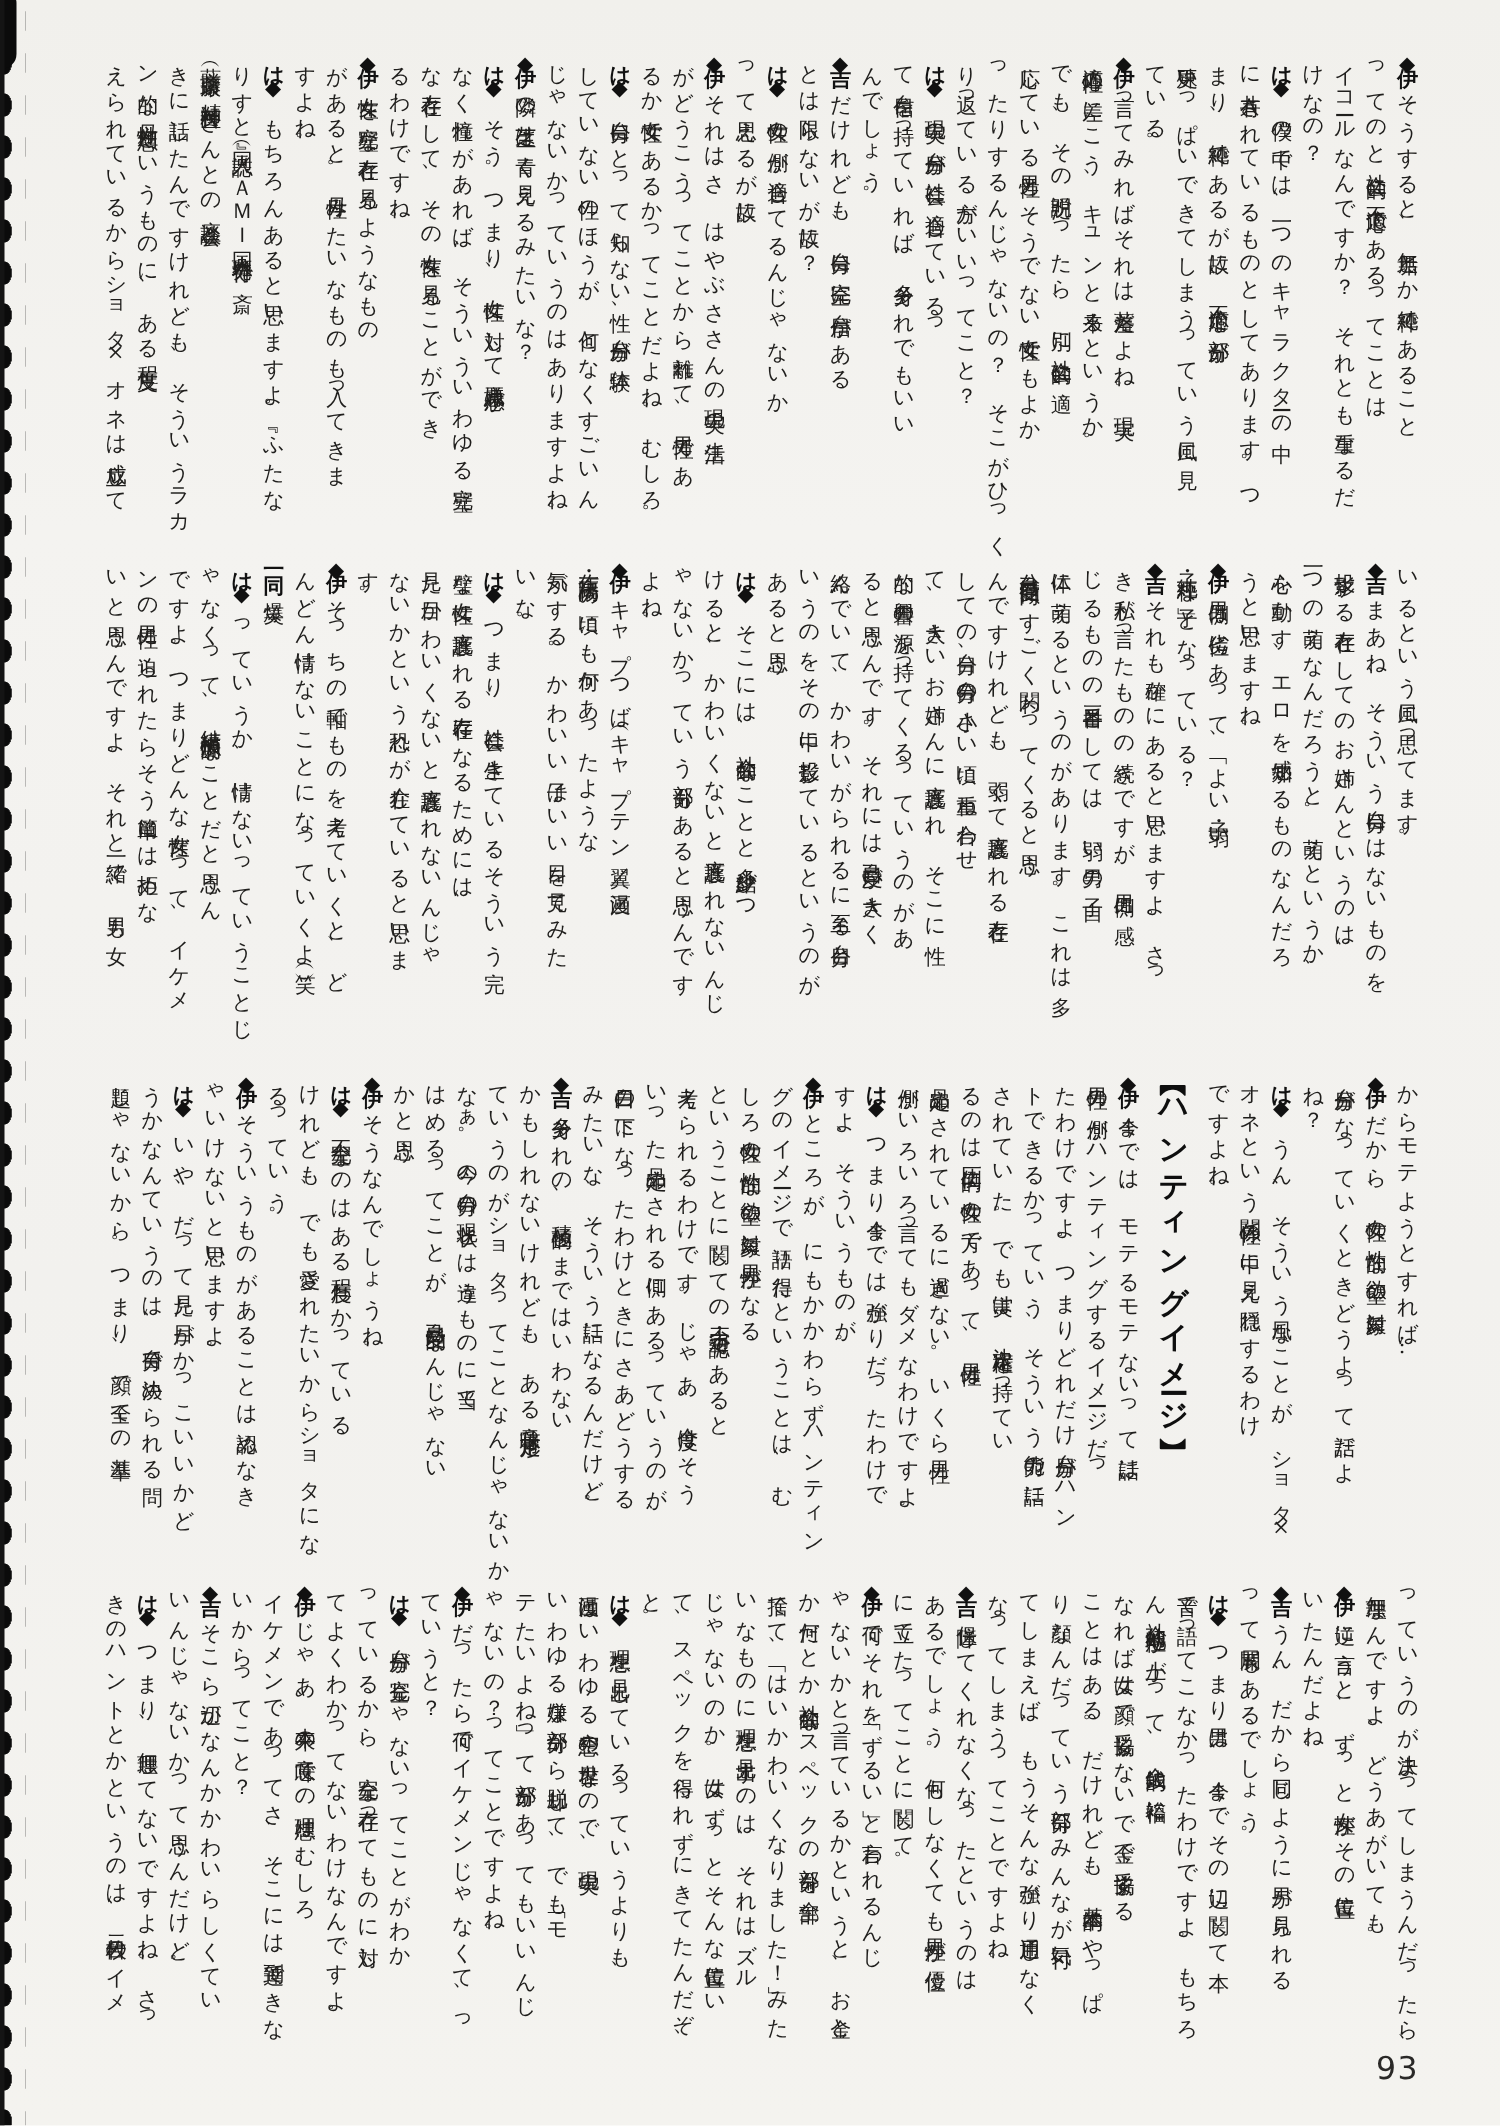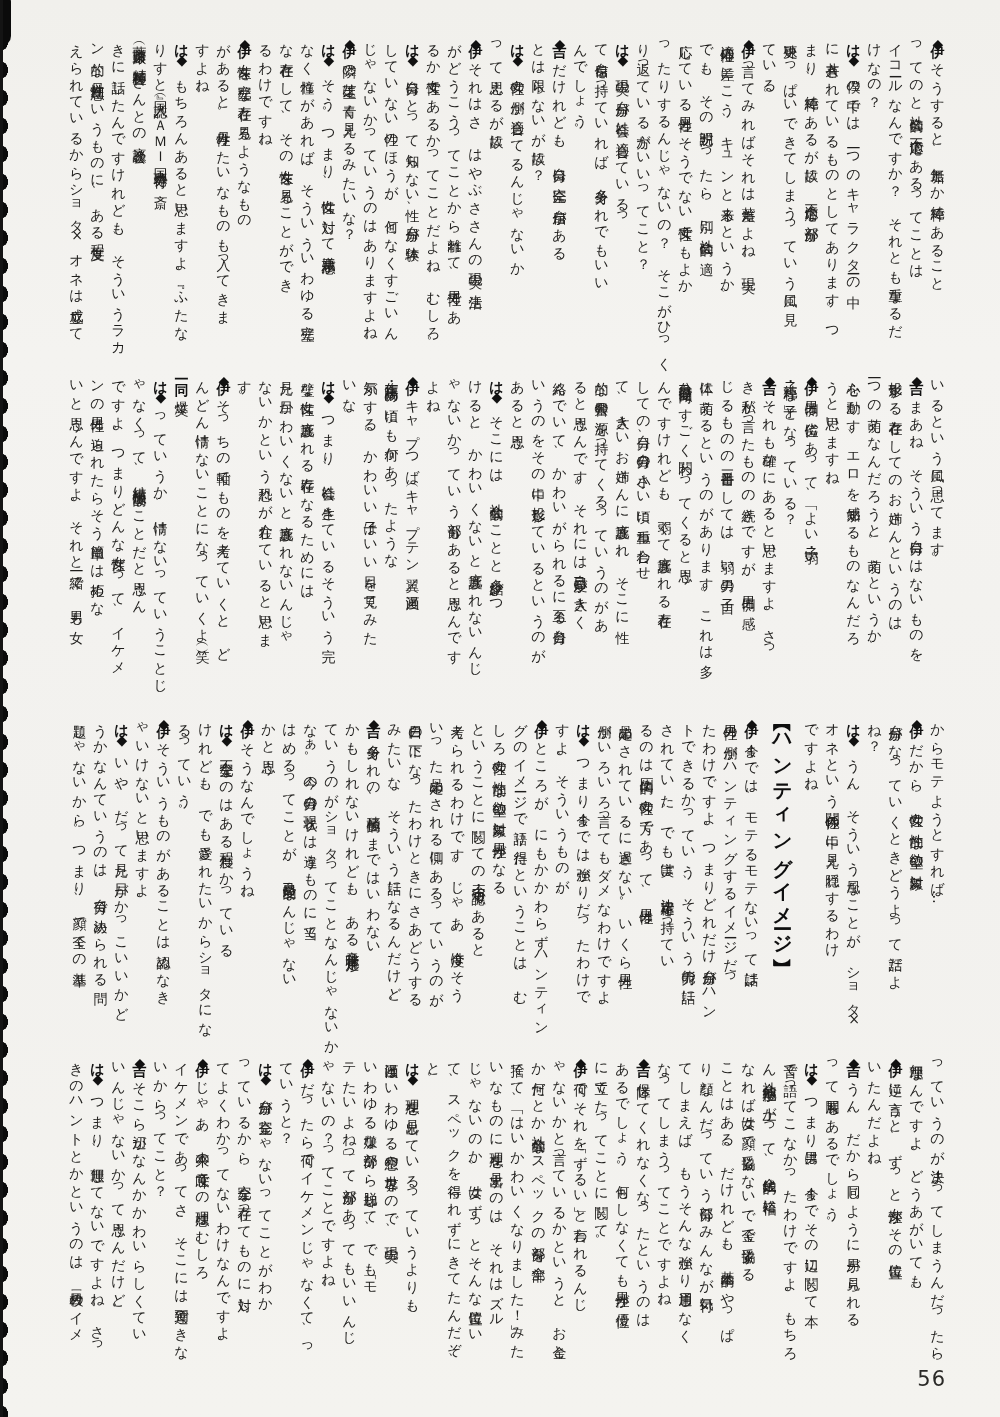--- a/index.html
+++ b/index.html
@@ -269,13 +269,13 @@
     <div class="col">てよくわかってないわけなんですよ。</div>
     <div class="col"><b>伊◆</b>じゃあ、本来の意味での理想はむしろ</div>
     <div class="col">イケメンであってさ、そこには到達できな</div>
     <div class="col">いからってこと？</div>
     <div class="col"><b>吉◆</b>そこら辺がなんかかわいらしくてい</div>
     <div class="col">いんじゃないかって思うんだけど。</div>
     <div class="col"><b>は◆</b>つまり、無理してないですよね。さっ</div>
     <div class="col">きのハントとかというのは、二枚目のイメ</div>
   </div>
 
-<div class="page-number">56</div>
+<div class="page-number">93</div>
 
 </body></html>

